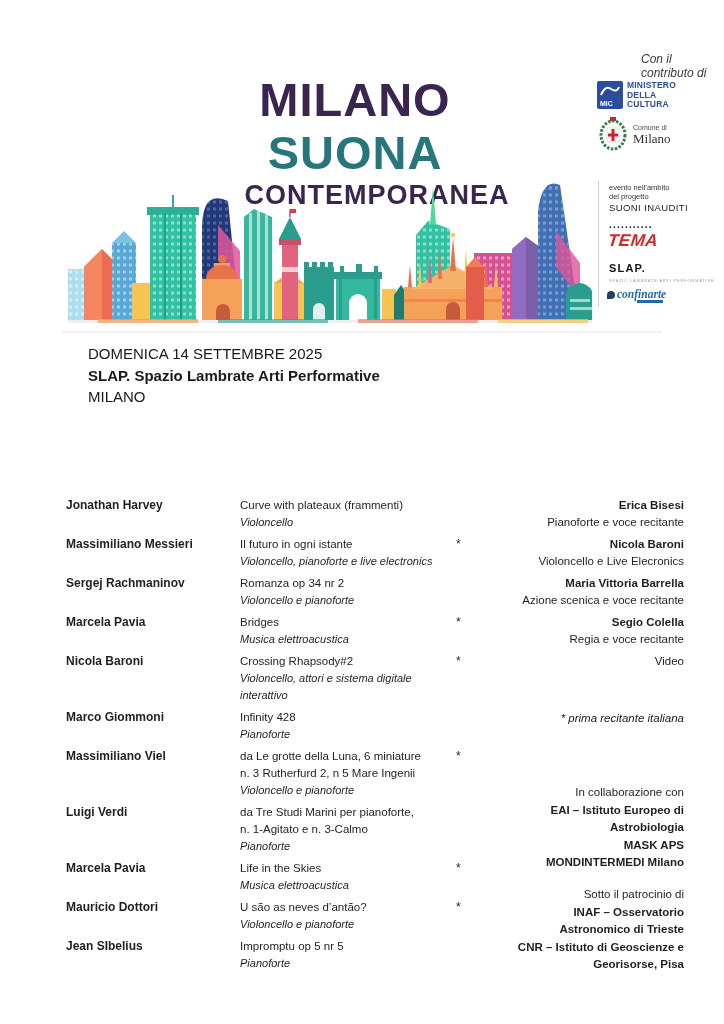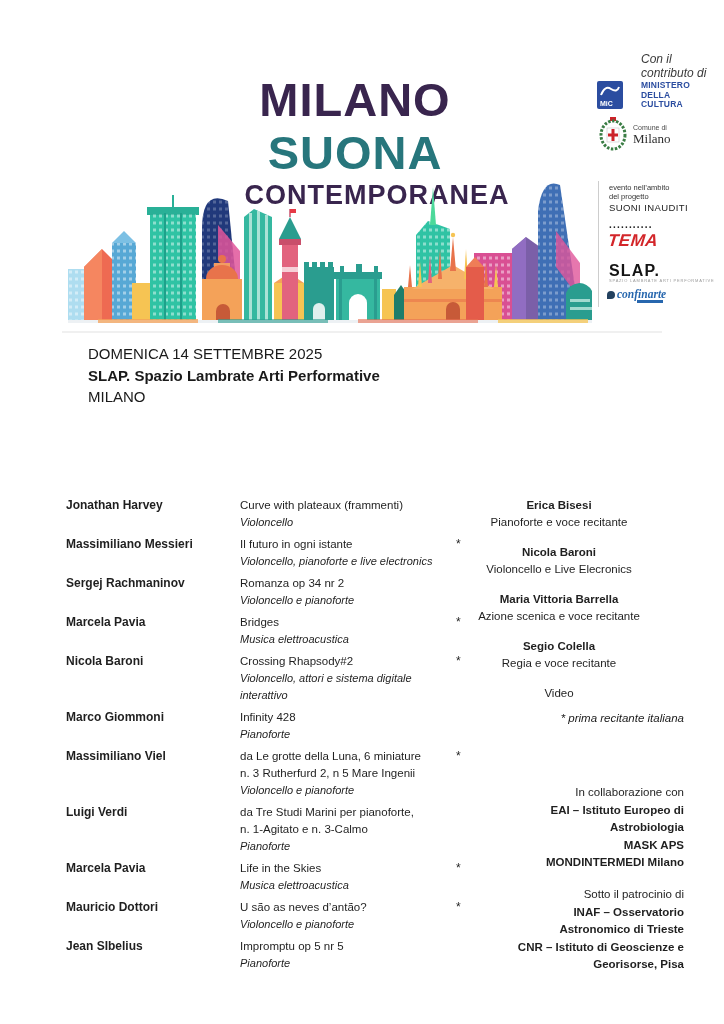--- a/index.html
+++ b/index.html
@@ -1,21 +1,21 @@
 <!DOCTYPE html>
 <html><head>
 <meta charset="utf-8">
 <style>
   html,body{margin:0;padding:0;background:#ffffff;}
   .page{position:relative;width:724px;height:1024px;background:#fff;overflow:hidden;
         font-family:"Liberation Sans",sans-serif;color:#1f1f1f;}
 
   
   .contrib{position:absolute;left:597px;top:52px;font-size:12px;font-style:italic;color:#3a3a3a;margin-left:44px;}
-  .mic{position:absolute;left:597px;top:81px;display:flex;align-items:flex-start;gap:18px;}
+  .mic{position:absolute;left:597px;top:81px;display:flex;align-items:flex-start;gap:4px;}
   .mic-box{width:26px;height:28px;background:#2b4da0;border-radius:2px;position:relative;flex:none;}
   .mic-box svg{position:absolute;left:0;top:0;}
   .mic-text{font-size:8.5px;font-weight:bold;color:#2b4da0;line-height:9.5px;letter-spacing:.2px;}
   .comune{position:absolute;left:598px;top:117px;display:flex;align-items:center;gap:5px;}
   .comune-text .c1{font-size:7px;color:#4a4a4a;line-height:8px;}
   .comune-text .c2{font-family:"Liberation Serif",serif;font-size:13px;color:#2e2e2e;line-height:13px;}
 
   
   .title-wrap{position:absolute;left:0;top:74px;width:710px;text-align:center;}
   .t1{font-size:47px;font-weight:bold;color:#39254e;letter-spacing:1px;line-height:52px;}
@@ -26,21 +26,21 @@
   .banner-edge{position:absolute;left:62px;top:331px;width:600px;height:2px;background:#f0f0f0;}
 
   
   .side-line{position:absolute;left:598px;top:181px;width:1px;height:126px;background:#cdcdcd;}
   .proj1{position:absolute;left:609px;top:183px;font-size:7.5px;color:#333;line-height:9px;}
   .proj2{position:absolute;left:609px;top:192px;font-size:7.5px;color:#333;line-height:9px;}
   .projname{position:absolute;left:609px;top:202px;font-size:9.5px;color:#222;letter-spacing:.4px;}
   .dots{position:absolute;left:609px;top:219px;font-size:10px;font-weight:bold;letter-spacing:1.2px;color:#222;}
   .tema{position:absolute;left:608px;top:231px;font-size:17px;font-weight:bold;font-style:italic;
         color:#d3262a;transform:skewX(-6deg);letter-spacing:.5px;}
-  .slap{position:absolute;left:609px;top:262px;font-size:16px;font-weight:800;letter-spacing:1.2px;color:#141414;}
+  .slap{position:absolute;left:609px;top:262px;font-size:11px;font-weight:800;letter-spacing:1.2px;color:#141414;}
   .slapsub{position:absolute;left:609px;top:278px;font-size:4px;color:#9a9a9a;letter-spacing:.8px;}
   .confin{position:absolute;left:607px;top:289px;display:flex;align-items:center;gap:2px;}
   .confin-ico{width:8px;height:8px;border-radius:50% 50% 50% 0;background:#23415f;flex:none;}
   .confin-txt{font-family:"Liberation Serif",serif;font-style:italic;font-weight:bold;
               font-size:11.5px;color:#2767ae;line-height:11px;}
   .confin-bar{position:absolute;left:637px;top:300px;width:26px;height:2.5px;background:#2767ae;}
 
   
   .edate{position:absolute;left:88px;top:343px;font-size:15px;line-height:21.5px;color:#1a1a1a;}
   .edate .venue{font-weight:bold;}
@@ -50,22 +50,22 @@
   
   .program{position:absolute;left:66px;top:497px;width:424px;display:flex;flex-direction:column;gap:5px;}
   .prow{position:relative;display:flex;}
   .pcomposer{width:174px;flex:none;font-weight:bold;font-size:12px;line-height:17px;}
   .ppiece{width:216px;}
   .pline{font-size:11.5px;line-height:17px;}
   .pinstr{font-style:italic;font-size:11px;line-height:17px;}
   .pstar{position:absolute;left:390px;top:1px;font-size:12px;}
 
   
-  .perfcol{position:absolute;right:40px;top:497px;width:250px;text-align:center;
-           display:flex;flex-direction:column;gap:13px;}
+  .perfcol{position:absolute;right:40px;top:497px;width:250px;text-align:right;
+           display:flex;flex-direction:column;gap:5px;}
   .pfname{font-weight:bold;font-size:11.5px;line-height:17px;}
   .pfrole{font-size:11.5px;line-height:17px;}
   .pnote{position:absolute;right:40px;top:712px;width:250px;text-align:right;
          font-size:11.5px;font-style:italic;color:#1a1a1a;}
   .rblock{position:absolute;right:40px;width:260px;text-align:right;font-size:11.5px;line-height:17.5px;}
   .rblock .b{font-weight:bold;}
   .collab{top:784px;}
   .patron{top:886px;}
 </style>
 </head>

